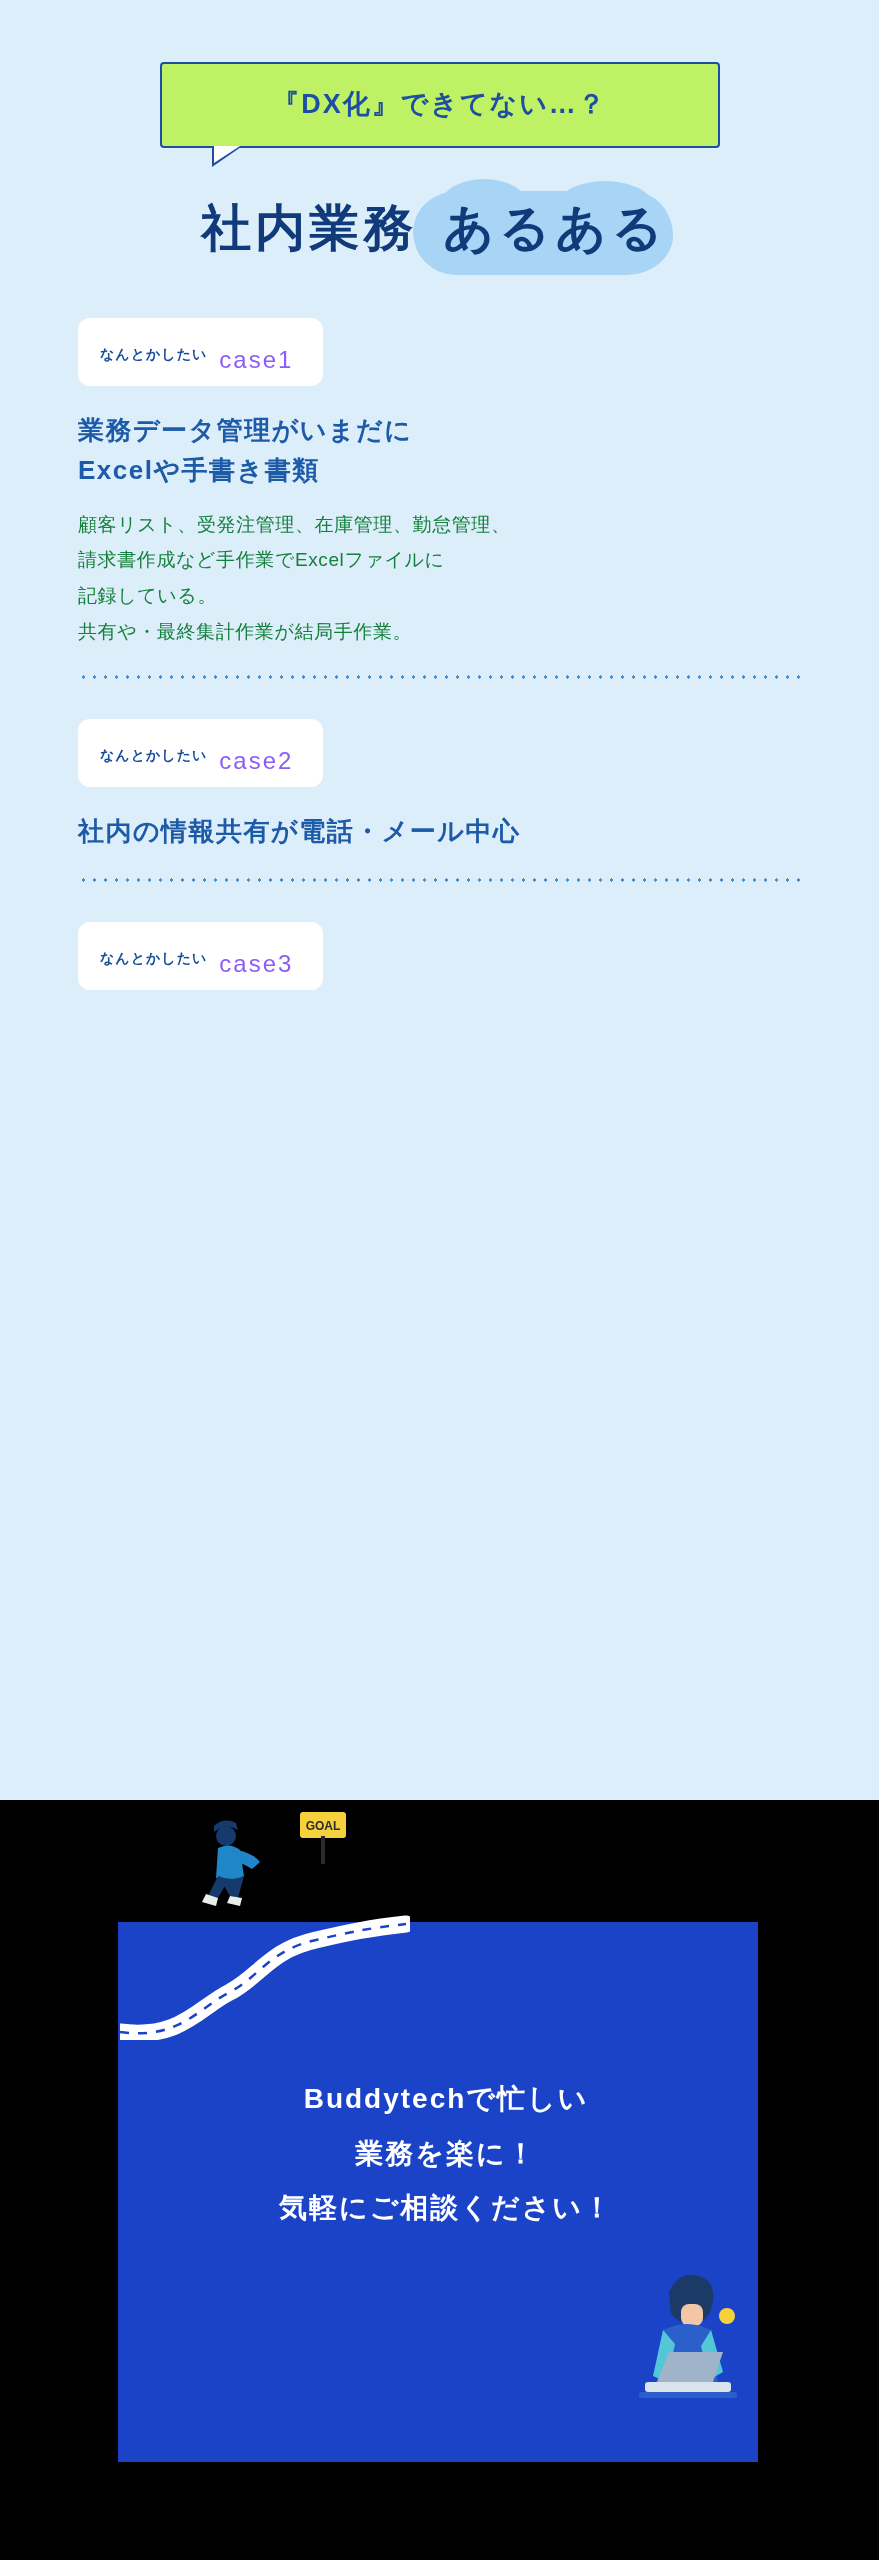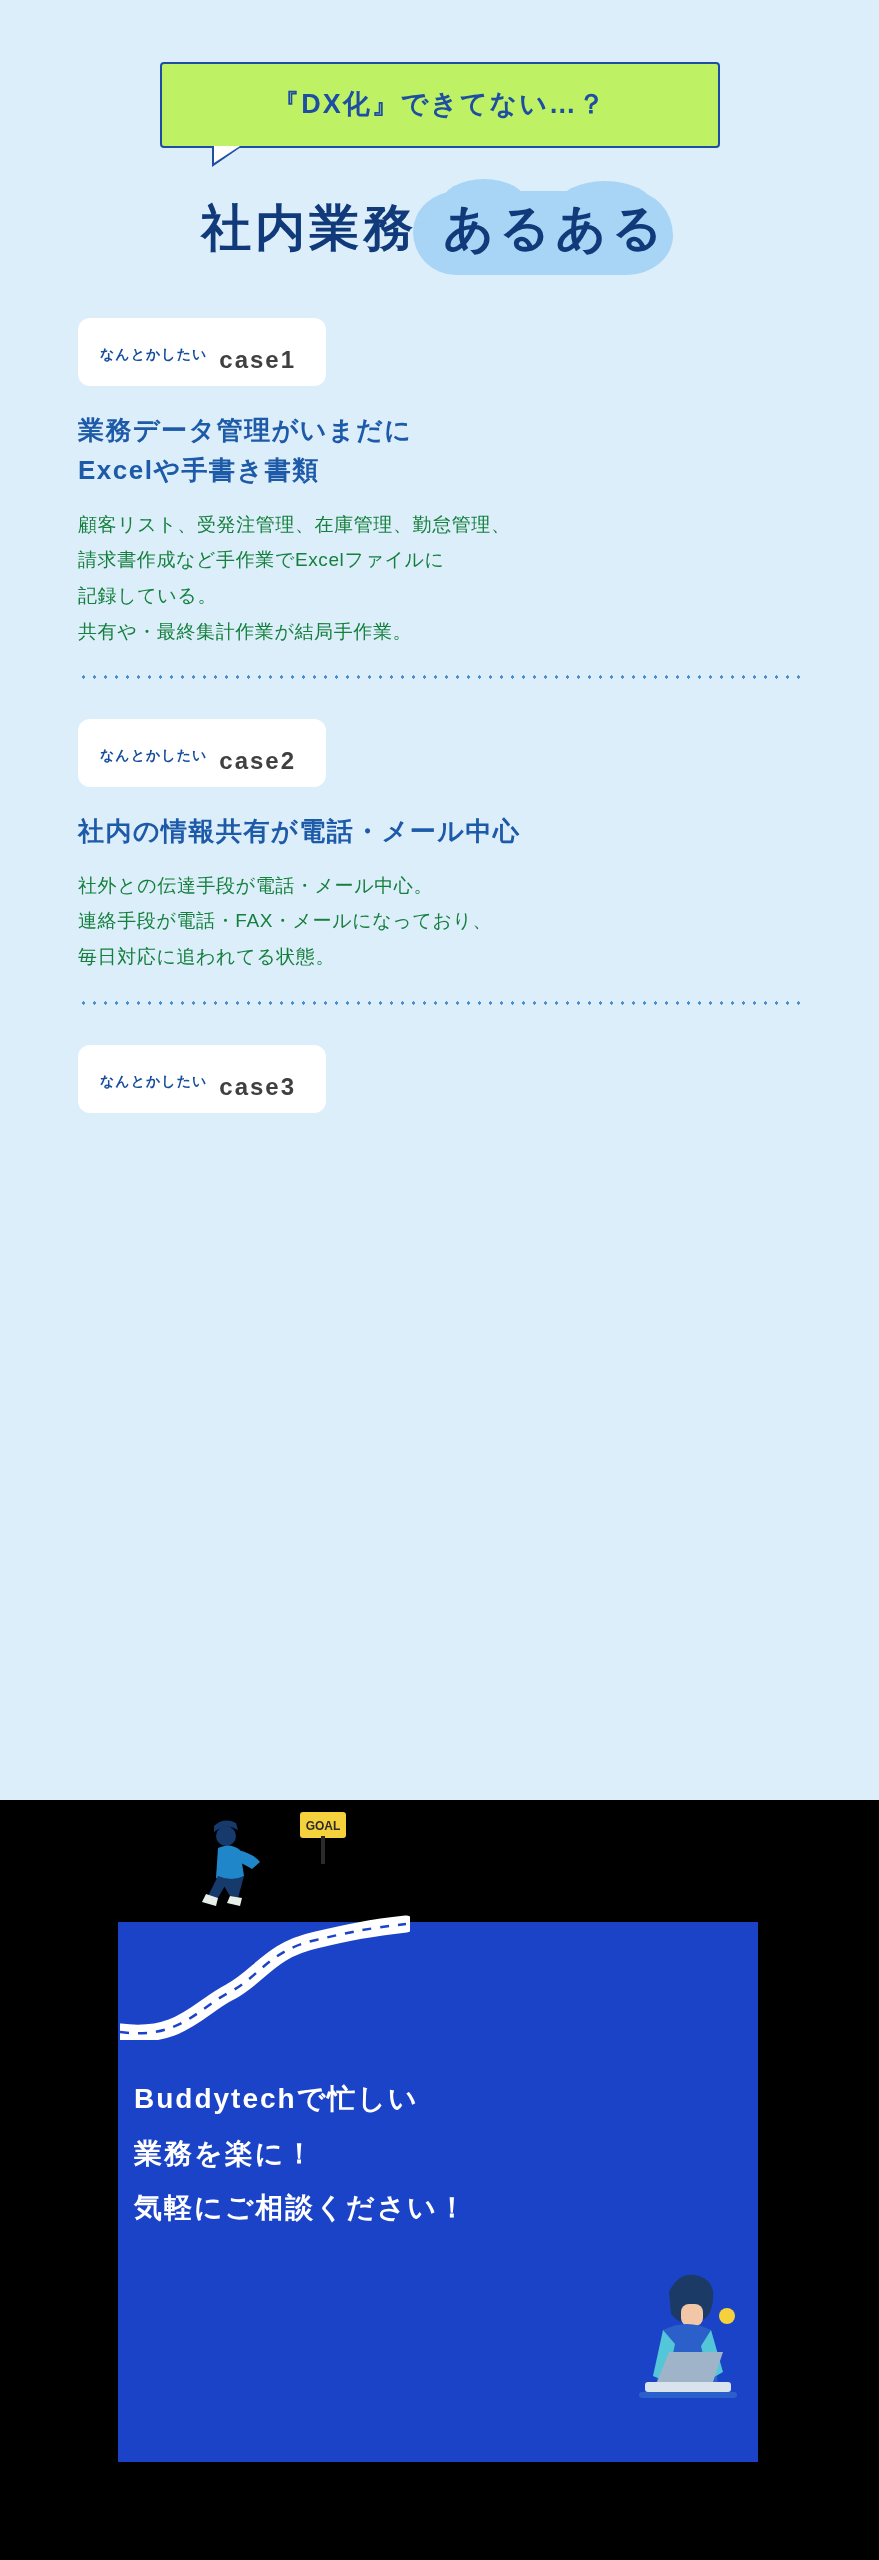--- a/index.html
+++ b/index.html
@@ -144,23 +144,23 @@
     min-width: 198px;
   }
   .case-tag-small {
     color: #174e9c;
     font-size: 14px;
     font-weight: 700;
     letter-spacing: 1px;
     margin-right: 12px;
   }
   .case-tag-main {
-    color: #404040;
+    color: #8b5cf6;
     font-size: 24px;
-    font-weight: 700;
+    font-weight: 400;
     letter-spacing: 2px;
   }
 
   .case-title {
     color: #1d5aa8;
     font-size: 26px;
     font-weight: 700;
     line-height: 1.55;
     letter-spacing: 1.5px;
     margin-top: 24px;
@@ -194,20 +194,21 @@
     left: 118px;
     top: 122px;
     width: 640px;
     height: 540px;
     background: #1b43c8;
   }
   .cta-text {
     position: absolute;
     left: 16px; right: 0;
     top: 150px;
+    text-align: center;
     color: #ffffff;
     font-size: 28px;
     font-weight: 700;
     line-height: 1.95;
     letter-spacing: 2px;
   }
 
   
   .road {
     position: absolute;
@@ -254,21 +255,20 @@
       </div>
       <div class="dots"></div>
       <div class="case-gap"></div>
 
       <div class="case">
         <div class="case-tag">
           <span class="case-tag-small">なんとかしたい</span>
           <span class="case-tag-main">case2</span>
         </div>
         <div class="case-title">社内の情報共有が電話・メール中心</div>
-        <div class="case-body">社外との伝達手段が電話・メール中心。<br>連絡手段が電話・FAX・メールになっており、<br>毎日対応に追われてる状態。</div>
       </div>
       <div class="dots"></div>
       <div class="case-gap"></div>
 
       <div class="case">
         <div class="case-tag">
           <span class="case-tag-small">なんとかしたい</span>
           <span class="case-tag-main">case3</span>
         </div>
       </div>

